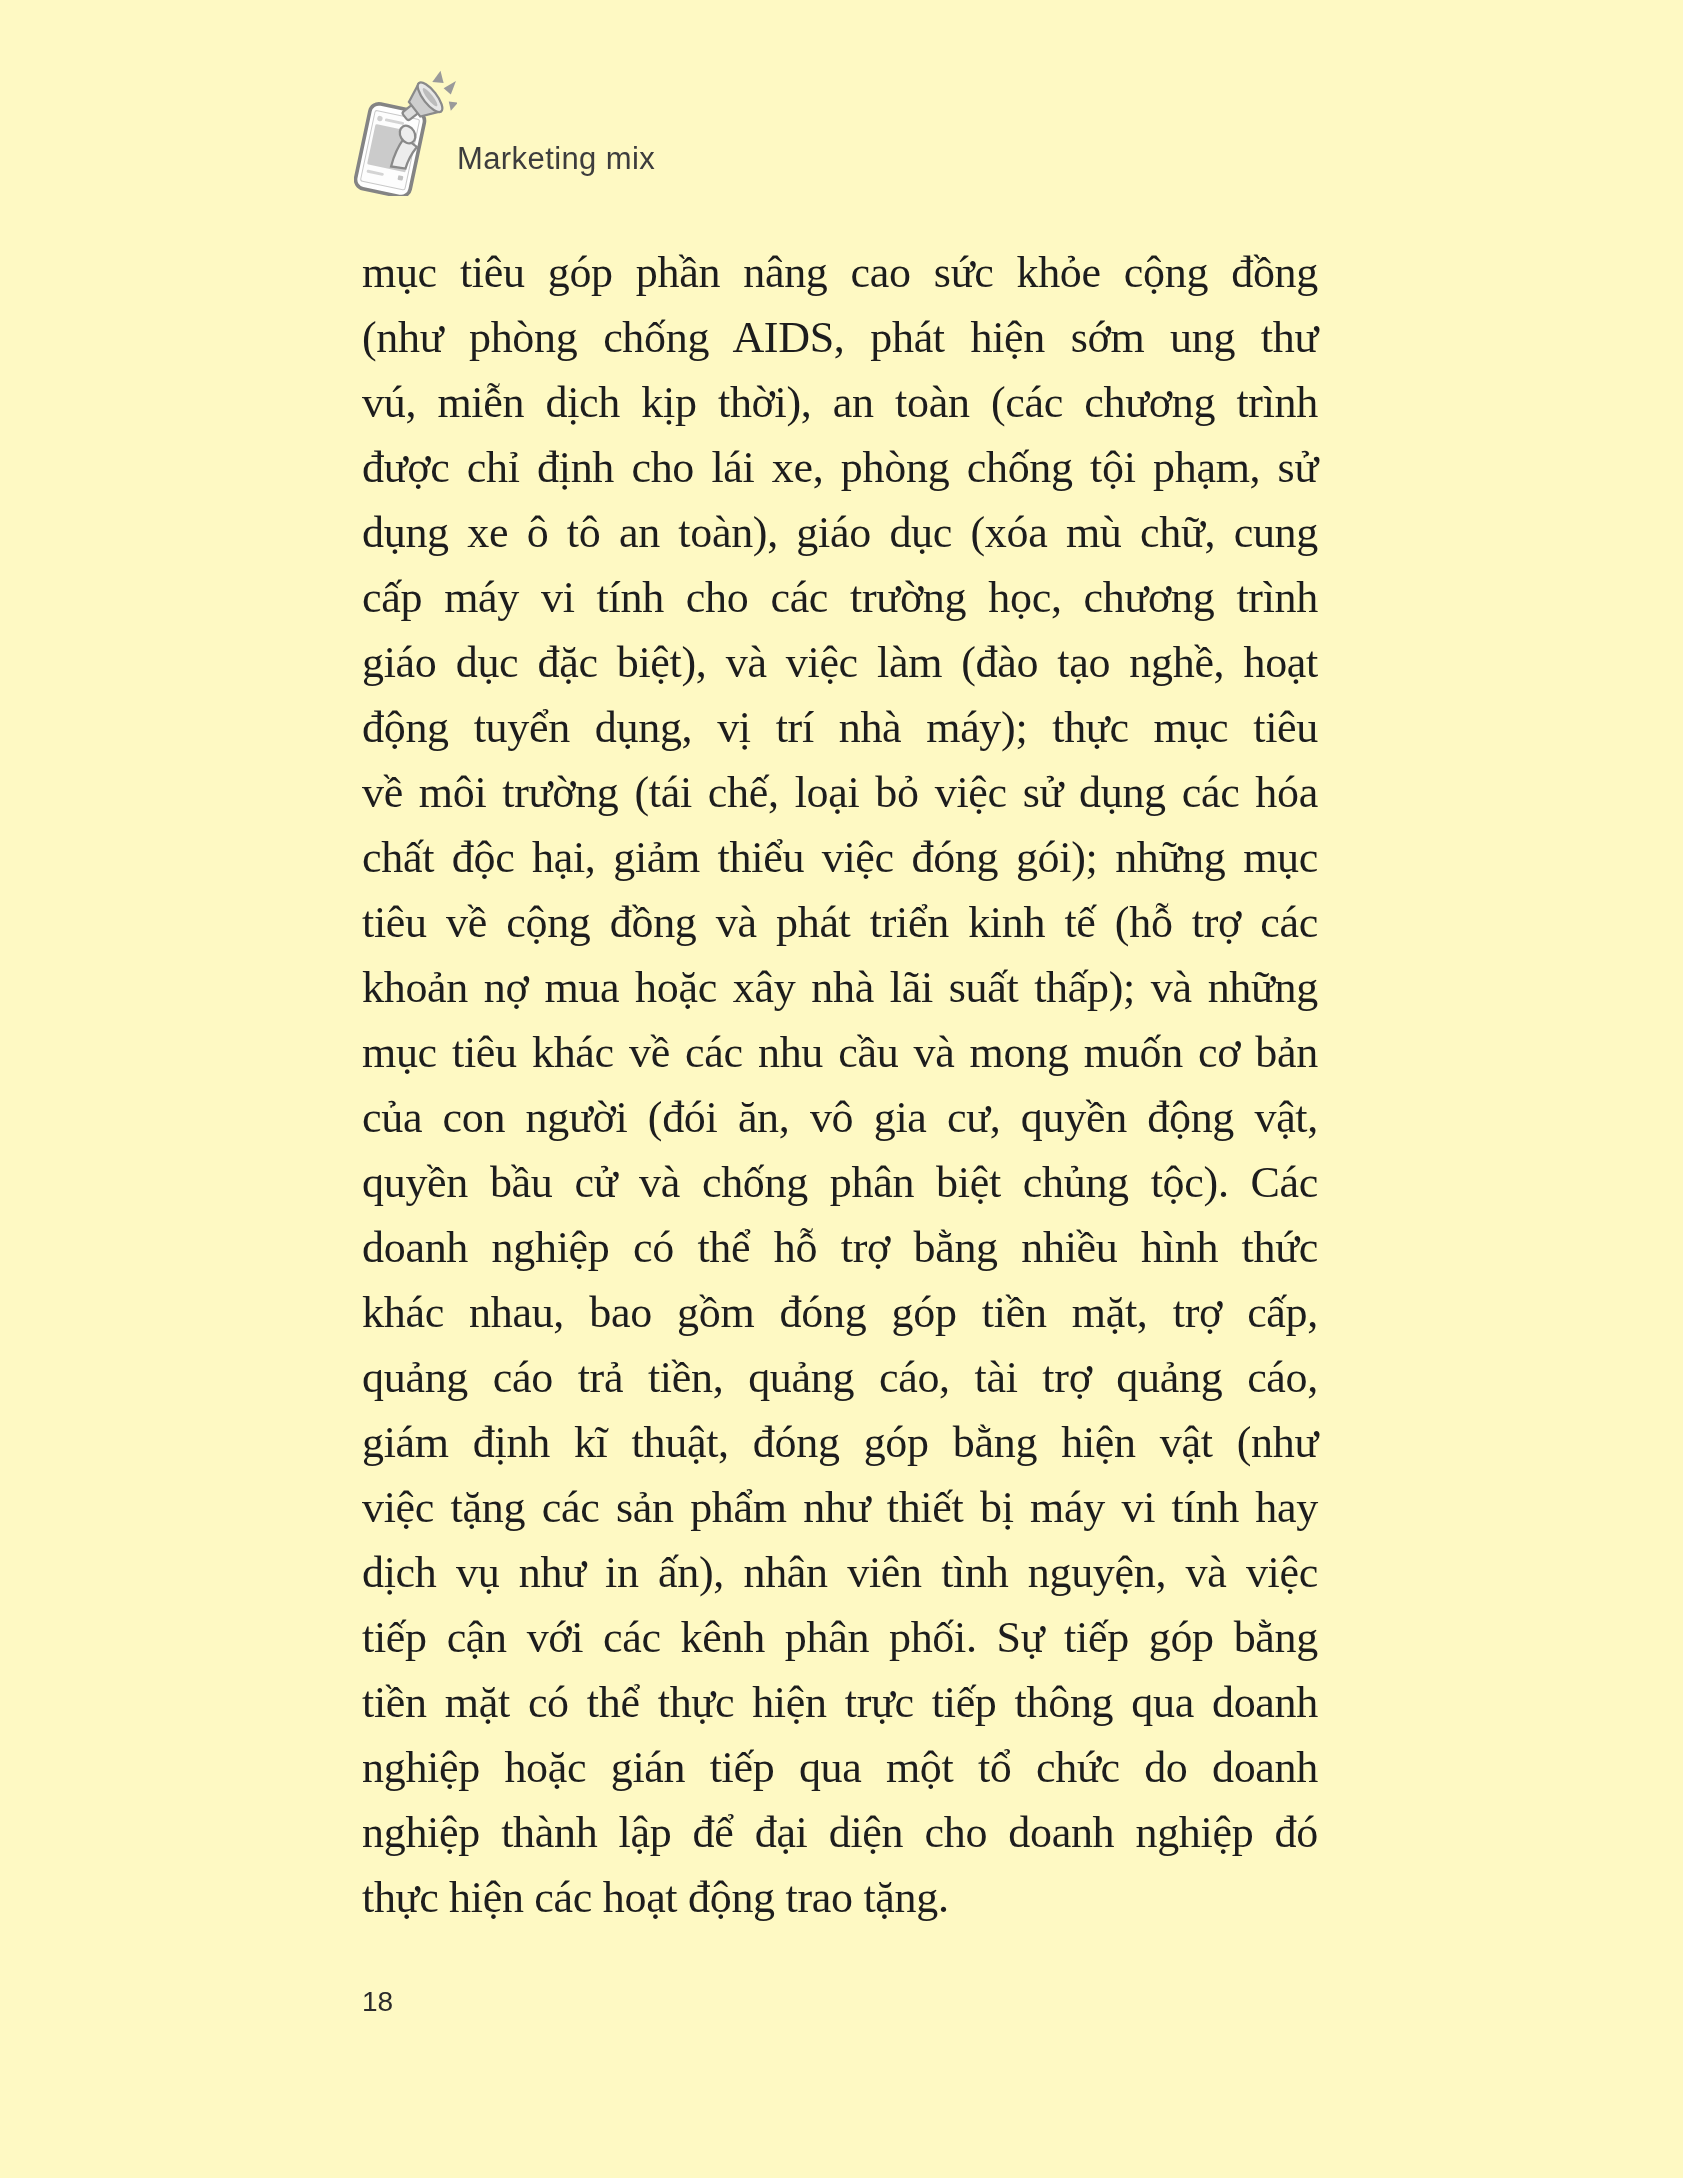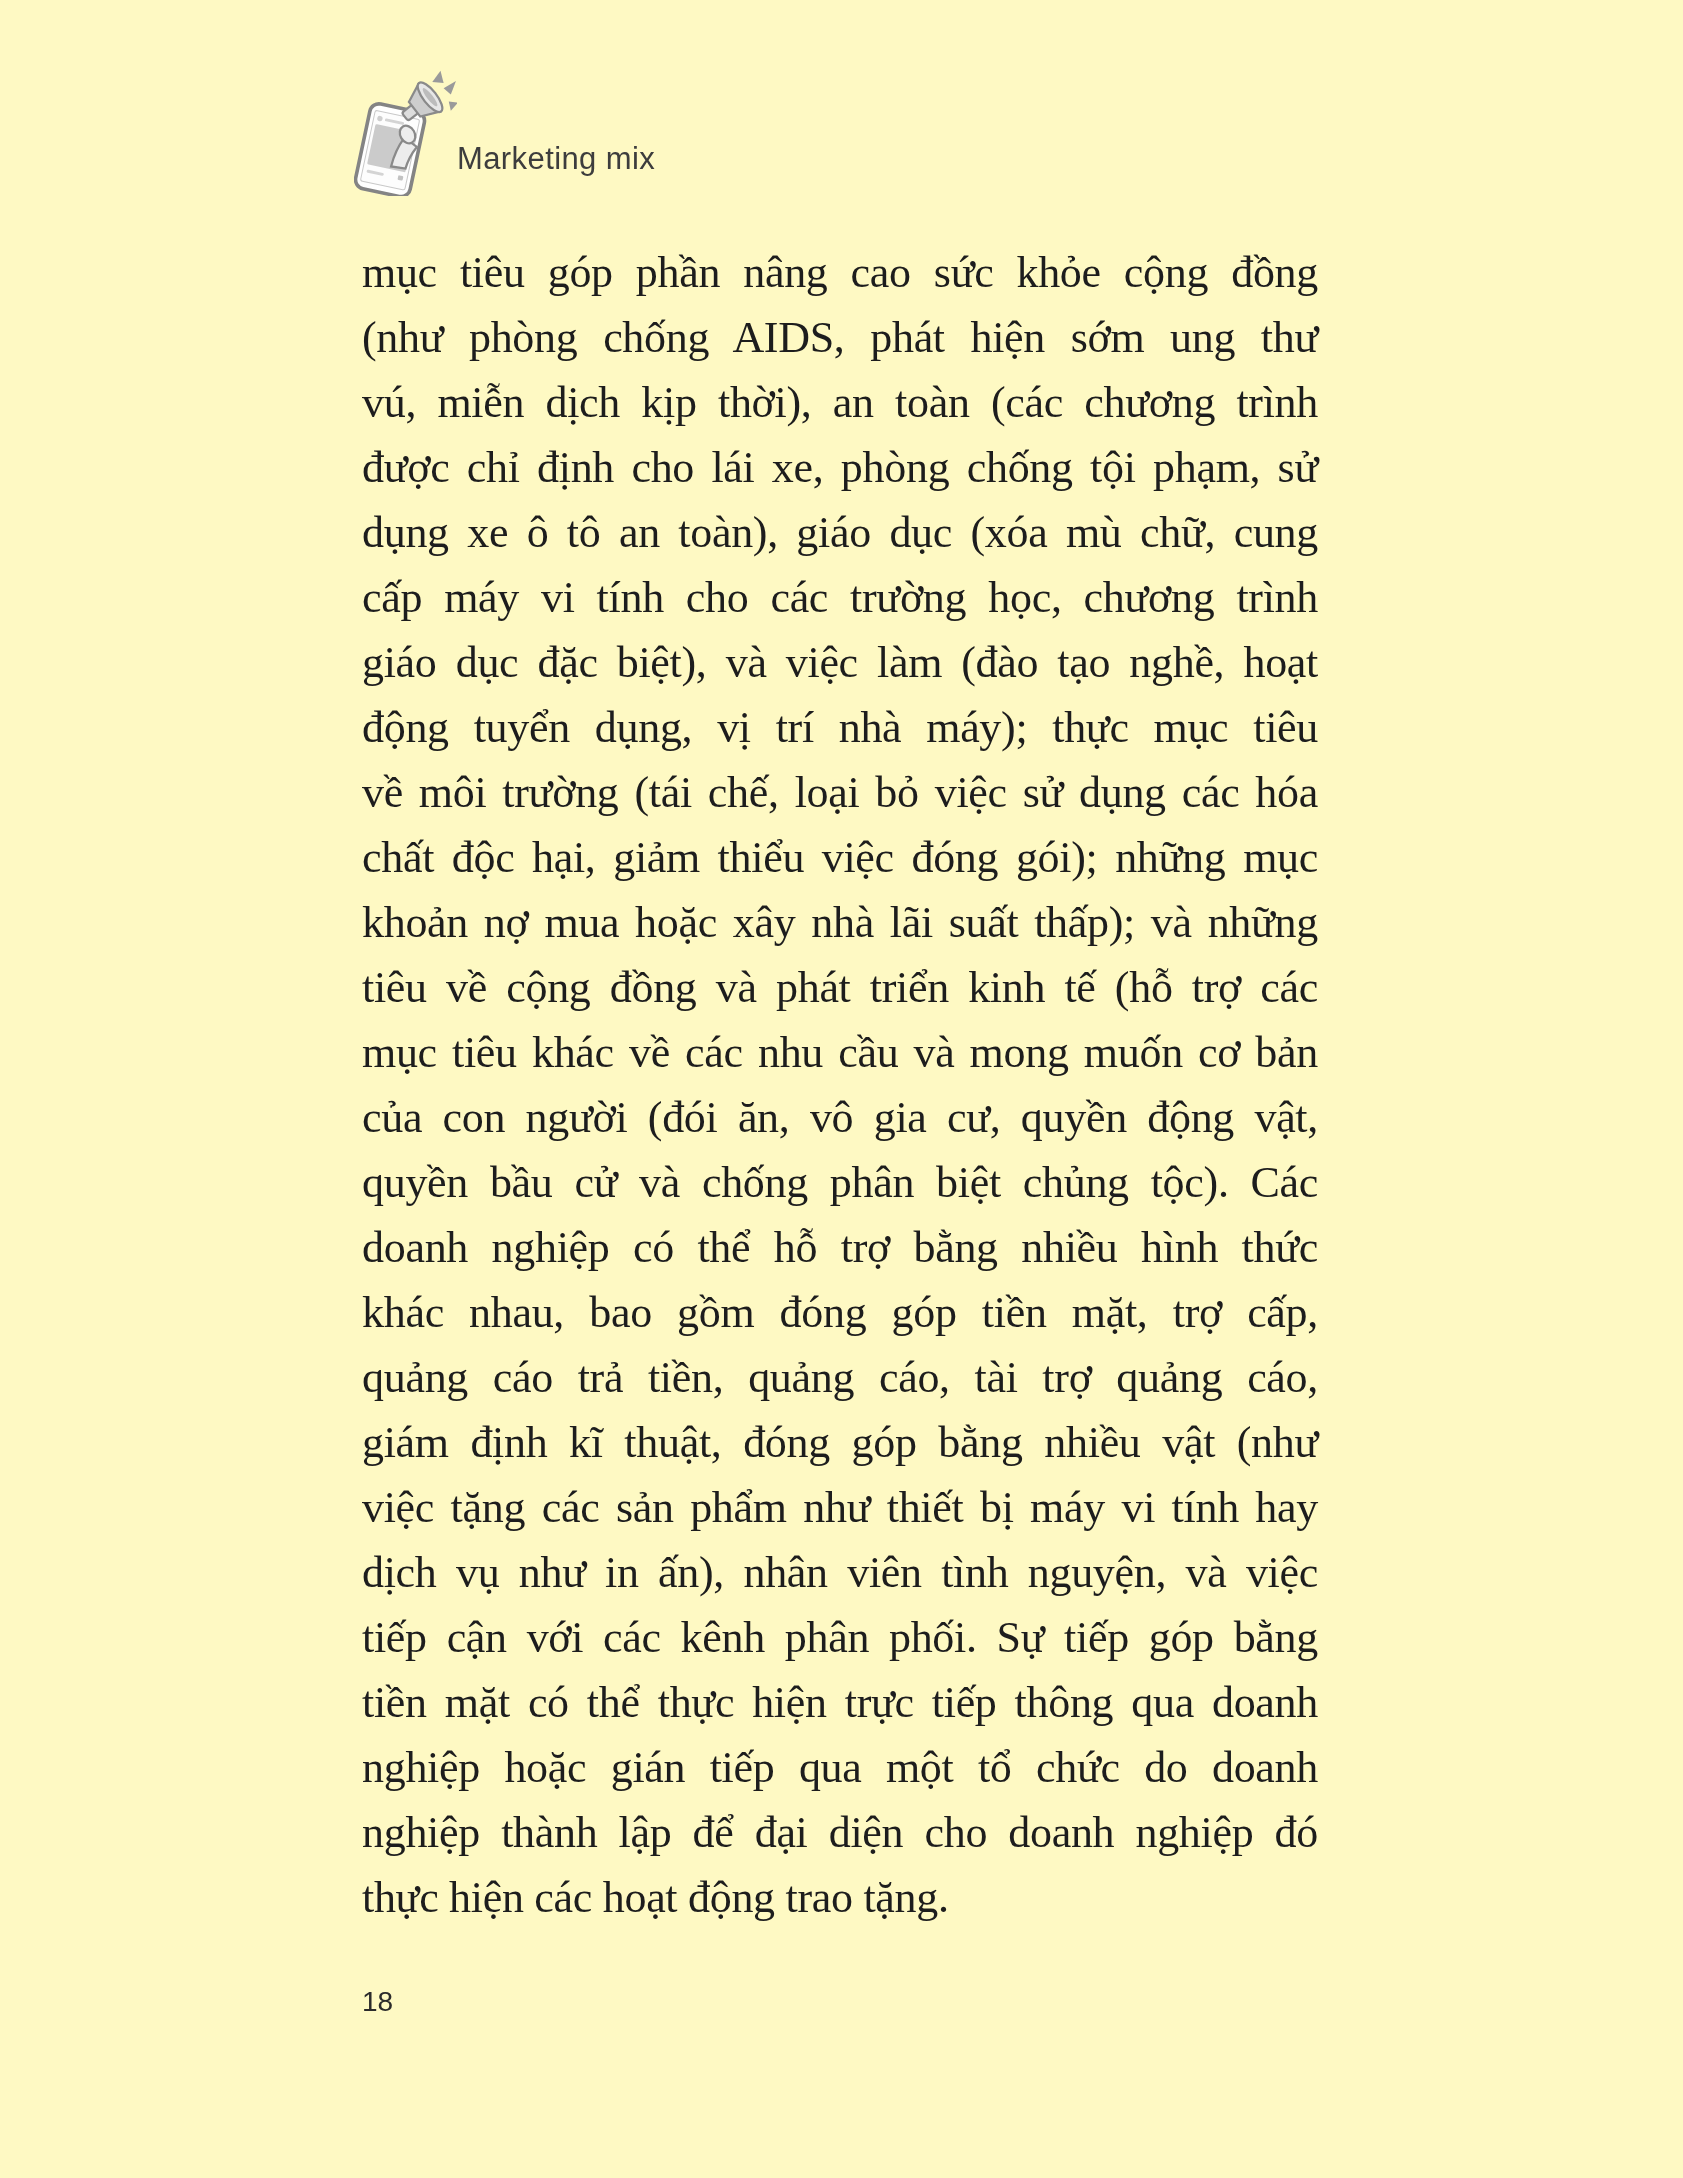--- a/index.html
+++ b/index.html
@@ -66,29 +66,29 @@
     <div class="line">mục tiêu góp phần nâng cao sức khỏe cộng đồng</div>
     <div class="line">(như phòng chống AIDS, phát hiện sớm ung thư</div>
     <div class="line">vú, miễn dịch kịp thời), an toàn (các chương trình</div>
     <div class="line">được chỉ định cho lái xe, phòng chống tội phạm, sử</div>
     <div class="line">dụng xe ô tô an toàn), giáo dục (xóa mù chữ, cung</div>
     <div class="line">cấp máy vi tính cho các trường học, chương trình</div>
     <div class="line">giáo dục đặc biệt), và việc làm (đào tạo nghề, hoạt</div>
     <div class="line">động tuyển dụng, vị trí nhà máy); thực mục tiêu</div>
     <div class="line">về môi trường (tái chế, loại bỏ việc sử dụng các hóa</div>
     <div class="line">chất độc hại, giảm thiểu việc đóng gói); những mục</div>
+    <div class="line">tiêu về cộng đồng và phát triển kinh tế (hỗ trợ các</div>
     <div class="line">khoản nợ mua hoặc xây nhà lãi suất thấp); và những</div>
-    <div class="line">tiêu về cộng đồng và phát triển kinh tế (hỗ trợ các</div>
     <div class="line">mục tiêu khác về các nhu cầu và mong muốn cơ bản</div>
     <div class="line">của con người (đói ăn, vô gia cư, quyền động vật,</div>
     <div class="line">quyền bầu cử và chống phân biệt chủng tộc). Các</div>
     <div class="line">doanh nghiệp có thể hỗ trợ bằng nhiều hình thức</div>
     <div class="line">khác nhau, bao gồm đóng góp tiền mặt, trợ cấp,</div>
     <div class="line">quảng cáo trả tiền, quảng cáo, tài trợ quảng cáo,</div>
-    <div class="line">giám định kĩ thuật, đóng góp bằng nhiều vật (như</div>
+    <div class="line">giám định kĩ thuật, đóng góp bằng hiện vật (như</div>
     <div class="line">việc tặng các sản phẩm như thiết bị máy vi tính hay</div>
     <div class="line">dịch vụ như in ấn), nhân viên tình nguyện, và việc</div>
     <div class="line">tiếp cận với các kênh phân phối. Sự tiếp góp bằng</div>
     <div class="line">tiền mặt có thể thực hiện trực tiếp thông qua doanh</div>
     <div class="line">nghiệp hoặc gián tiếp qua một tổ chức do doanh</div>
     <div class="line">nghiệp thành lập để đại diện cho doanh nghiệp đó</div>
     <div class="line last">thực hiện các hoạt động trao tặng.</div>
   </div>
 
   <div class="page-number">18</div>

